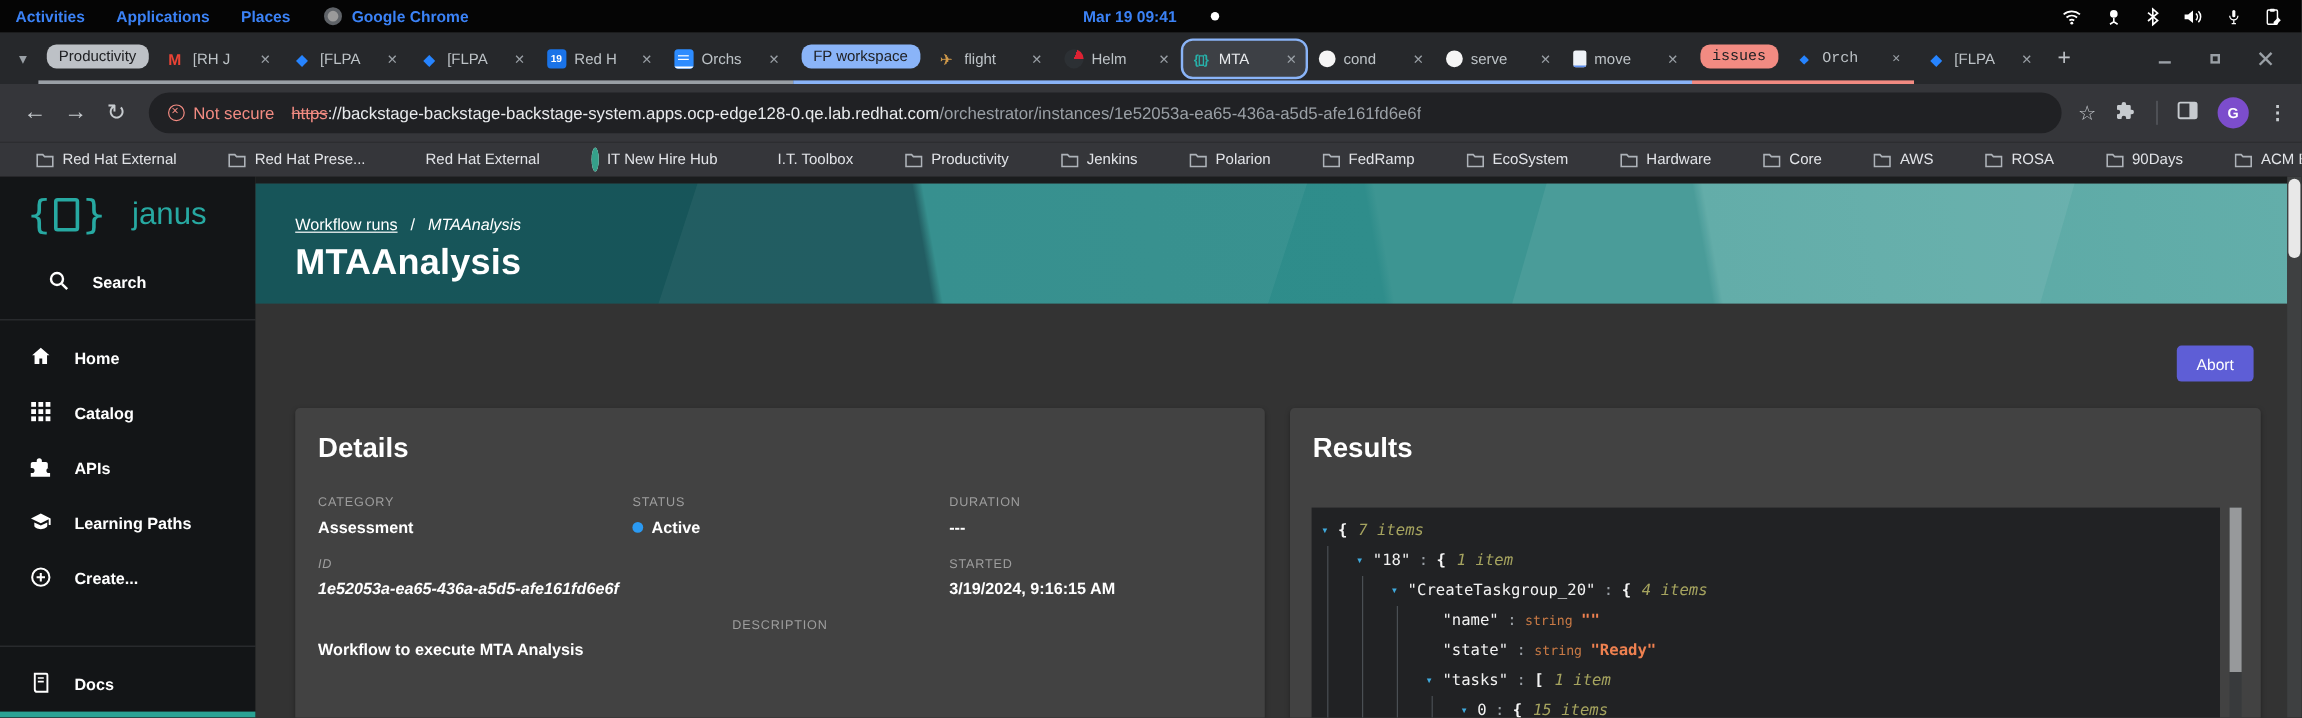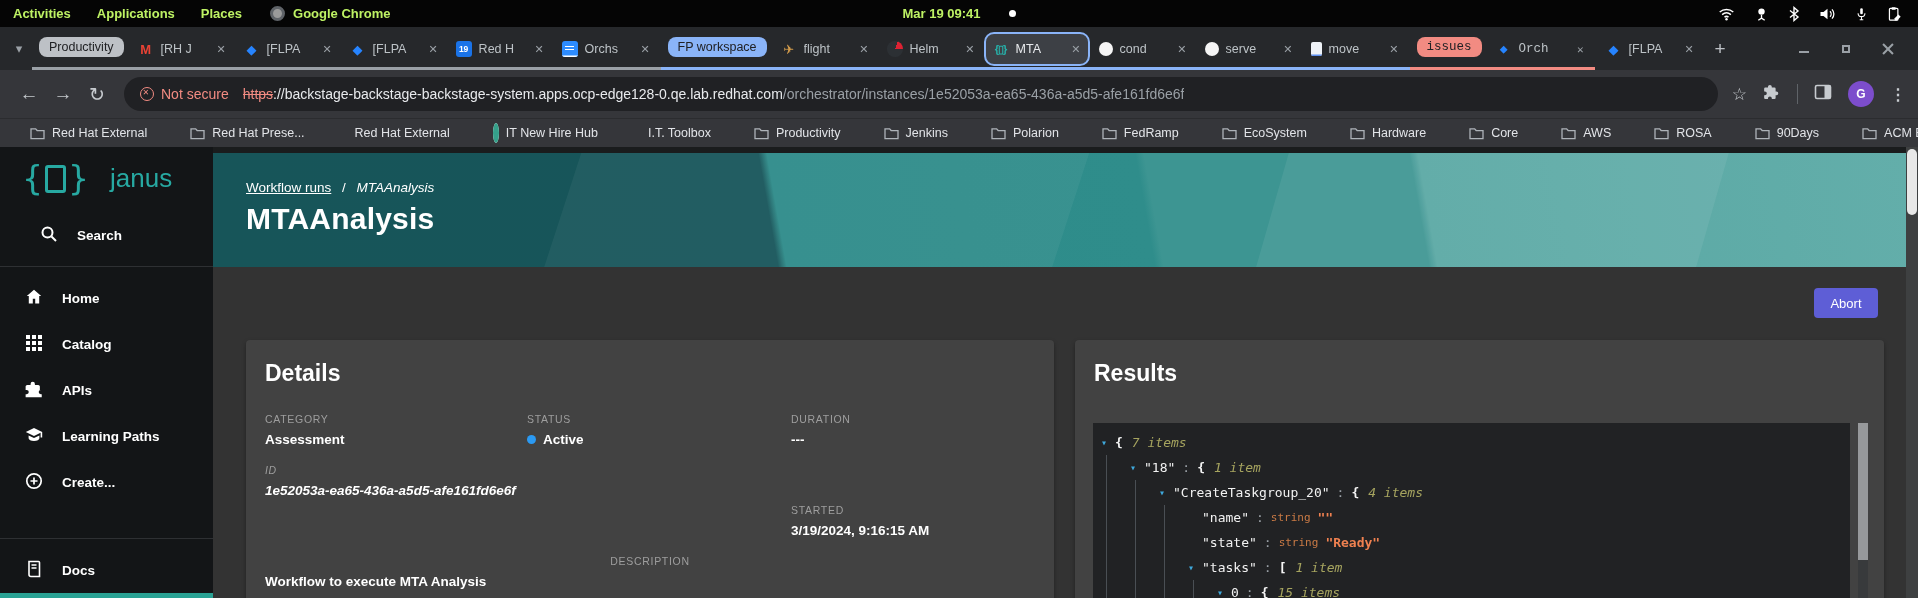--- a/index.html
+++ b/index.html
@@ -1,21 +1,21 @@
 <!DOCTYPE html>
 <html><head>
 <meta charset="utf-8">
 <style>
   html,body{margin:0;padding:0;}
   body{width:1918px;height:598px;position:relative;overflow:hidden;background:#333;
        font-family:"Liberation Sans",sans-serif;-webkit-font-smoothing:antialiased;}
 
   
   .topbar{position:absolute;top:0;left:0;width:100%;height:27px;background:#050505;
-          display:flex;align-items:center;color:#bef264;font-size:13px;font-weight:700;z-index:50;}
+          display:flex;align-items:center;color:#3b82f6;font-size:13px;font-weight:700;z-index:50;}
   .topbar .menu{margin-left:26px;cursor:pointer;}
   .topbar .menu:first-child{margin-left:13px;}
   .chrome-ind{display:flex;align-items:center;gap:8px;margin-left:28px;}
   .chrome-ball{width:15px;height:15px;border-radius:50%;background:#9a9a9a;border:3px solid #5f6368;box-sizing:border-box;}
   .topbar-center{position:absolute;left:0;right:0;display:flex;justify-content:center;align-items:center;gap:28px;pointer-events:none;}
   .topbar-center .clock{pointer-events:auto;}
   .notif-dot{width:7px;height:7px;border-radius:50%;background:#fff;}
   .tray{margin-left:auto;display:flex;align-items:center;gap:19px;margin-right:16px;}
   .tray svg{display:block;}
 
@@ -84,21 +84,21 @@
   .snav{display:flex;align-items:center;gap:19px;height:46px;padding-left:25px;color:#fff;font-size:13.5px;font-weight:700;cursor:pointer;}
   .snav svg{flex:0 0 auto;}
   .snav.search-item{margin-top:18px;padding-left:40px;}
   .sdivider{height:1px;background:#2e3033;margin:8px 0;}
   .sspacer{flex:1;}
   .side-accent{height:5px;background:#2aa294;}
 
   
   .main{flex:1;position:relative;background:#333;min-width:0;}
   .top-gap{position:absolute;top:0;left:0;right:0;height:6px;background:#1a1c1d;}
-  .banner{position:absolute;top:6px;left:0;right:12px;height:114px;overflow:hidden;
+  .banner{position:absolute;top:6px;left:0;right:12px;height:100px;overflow:hidden;
           background:linear-gradient(80deg,#175559 0%,#17555a 33%,#2d8b89 33.5%,#2f8d8b 55%,#3d9592 55.5%,#3d9592 71%,#58a7a3 71.5%,#63aeaa 100%);}
   .banner::before{content:"";position:absolute;left:20%;top:-40px;width:30%;height:260px;background:rgba(255,255,255,0.05);transform:skewX(-18deg);}
   .banner::after{content:"";position:absolute;left:62%;top:-40px;width:26%;height:260px;background:rgba(255,255,255,0.07);transform:skewX(-16deg);}
   .banner-inner{position:relative;z-index:2;padding:27px 0 0 33px;color:#fff;}
   .crumbs{font-size:13.5px;}
   .crumb-link{text-decoration:underline;cursor:pointer;}
   .crumb-sep{margin:0 7px;}
   .crumb-cur{font-style:italic;}
   .page-title{font-size:30px;font-weight:700;margin-top:7px;letter-spacing:0.2px;}
 
@@ -107,21 +107,21 @@
 
   .card{position:absolute;top:193px;background:#424242;border-radius:4px;box-shadow:0 2px 4px rgba(0,0,0,.35);box-sizing:border-box;}
   .card-title{color:#fff;font-size:23px;font-weight:700;padding:20px 0 0 19px;}
   .card-details{left:33px;width:808px;height:310px;}
   .card-results{left:862px;width:809px;height:310px;}
 
   .fields{display:grid;grid-template-columns:262px 264px 1fr;row-gap:17px;padding:26px 19px 0 19px;}
   .field .flabel{color:#9e9e9e;font-size:10.5px;letter-spacing:0.7px;}
   .field .fvalue{color:#fff;font-size:13.5px;font-weight:600;margin-top:7px;display:flex;align-items:center;gap:7px;}
   .field:nth-child(4){grid-row:2;grid-column:1;font-style:italic;}
-  .field:nth-child(5){grid-row:2;grid-column:3;margin-top:40px;}
+  .field:nth-child(5){grid-row:2;grid-column:3;}
   .field:nth-child(6){grid-row:3;grid-column:1 / span 3;text-align:center;}
   .status-dot{width:9px;height:9px;border-radius:50%;background:#2b9af3;display:inline-block;}
 
   
   .json-block{position:absolute;left:18px;right:34px;top:83px;bottom:0;background:#212224;
               font-family:"DejaVu Sans Mono",monospace;font-size:13px;color:#eee;padding:7px 0 0 8px;overflow:hidden;}
   .j-row{height:25px;display:flex;align-items:center;white-space:nowrap;}
   .guide{display:inline-block;width:23px;height:25px;border-left:1px solid #4a4f54;margin-left:5px;flex:0 0 auto;}
   .j-exp{color:#3fa9dc;font-size:10px;width:14px;flex:0 0 auto;cursor:pointer;}
   .j-exp-sp{width:14px;flex:0 0 auto;}

